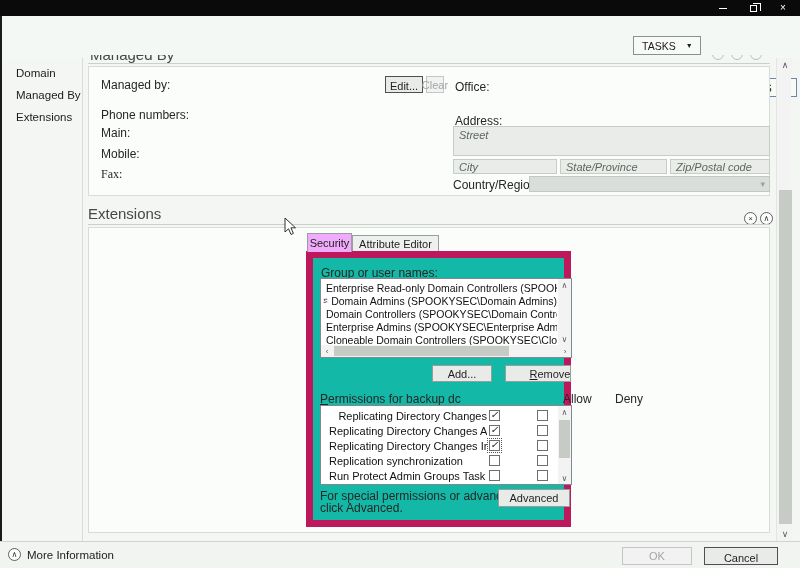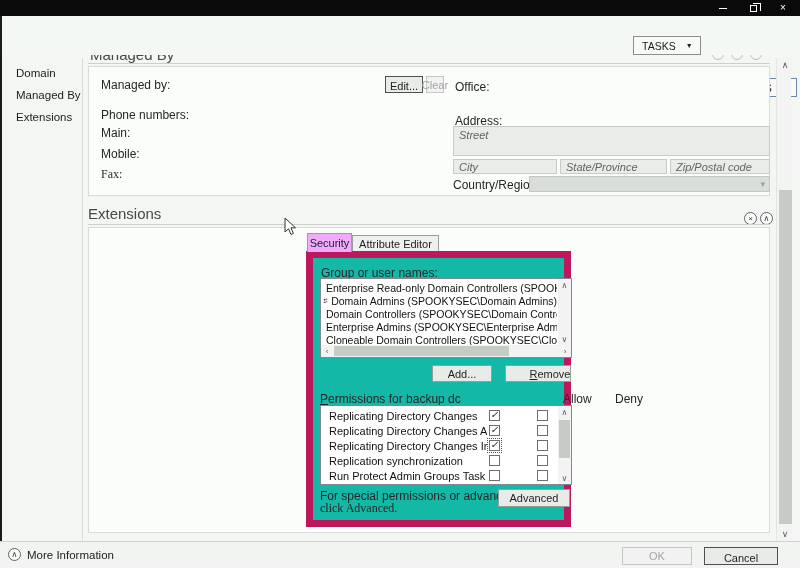--- a/index.html
+++ b/index.html
@@ -258,21 +258,21 @@
       <div class="abs wbtn" style="left:192px; top:107px; width:66px; height:17px;padding-left:24px;">
         <span class="mnemonic">Remove</span>
       </div>
 
       <div class="abs lbl mnemonic" style="left:7px; top:134px;">Permissions for backup dc</div>
       <div class="abs lbl" style="left:250px; top:134px; width:36px; ">Allow</div>
       <div class="abs lbl" style="left:298px; top:134px; width:36px; text-align:center;">Deny</div>
 
       <div class="abs listbox" style="left:7px; top:147px; width:252px; height:80px;">
         <div>
-          <div class="prow-name" style="top:3px;">Replicating Directory Changes</div>
+          <div class="prow-name" style="top:3px;text-align:right;">Replicating Directory Changes</div>
           <div class="chk" style="left:168px; top:4px;" data-checked="true">
               <i class="mark">✓</i>
             </div>
           <div class="chk" style="left:216px; top:4px;" data-checked="false"></div>
         </div>
         <div>
           <div class="prow-name" style="top:18px;">Replicating Directory Changes All</div>
           <div class="chk" style="left:168px; top:19px;" data-checked="true">
               <i class="mark">✓</i>
             </div>
@@ -302,21 +302,21 @@
         </div>
 
         <div class="abs sb-track" style="right:0; top:0; width:13px; height:78px;">
           <div class="sb-arrow" style="top:0; left:0; width:13px; height:12px;">∧</div>
           <div class="sb-arrow" style="bottom:0; left:0; width:13px; height:12px;">∨</div>
           <div class="sb-thumb" style="left:1px; top:14px; width:11px; height:38px;"></div>
         </div>
       </div>
 
       <div class="abs lbl" style="left:7px; top:231px;">For special permissions or advanced settings,</div>
-      <div class="abs lbl" style="left:7px; top:243px;font-family:Liberation Serif, serif;">click Advanced.</div>
+      <div class="abs lbl" style="left:7px; top:243px;">click Advanced.</div>
       <div class="abs wbtn" style="left:185px; top:231px; width:72px; height:18px;">
         <span>Advanced</span>
       </div>
 
     </div>
   </div>
 
   <div class="abs sb-track" style="left:776px; top:58px; width:15px; height:483px; border-left:1px solid #e2e5e2;">
     <div class="sb-arrow" style="top:0; left:1px; width:14px; height:14px; font-size:9px;">∧</div>
     <div class="sb-thumb" style="left:2px; top:132px; width:13px; height:334px;"></div>

